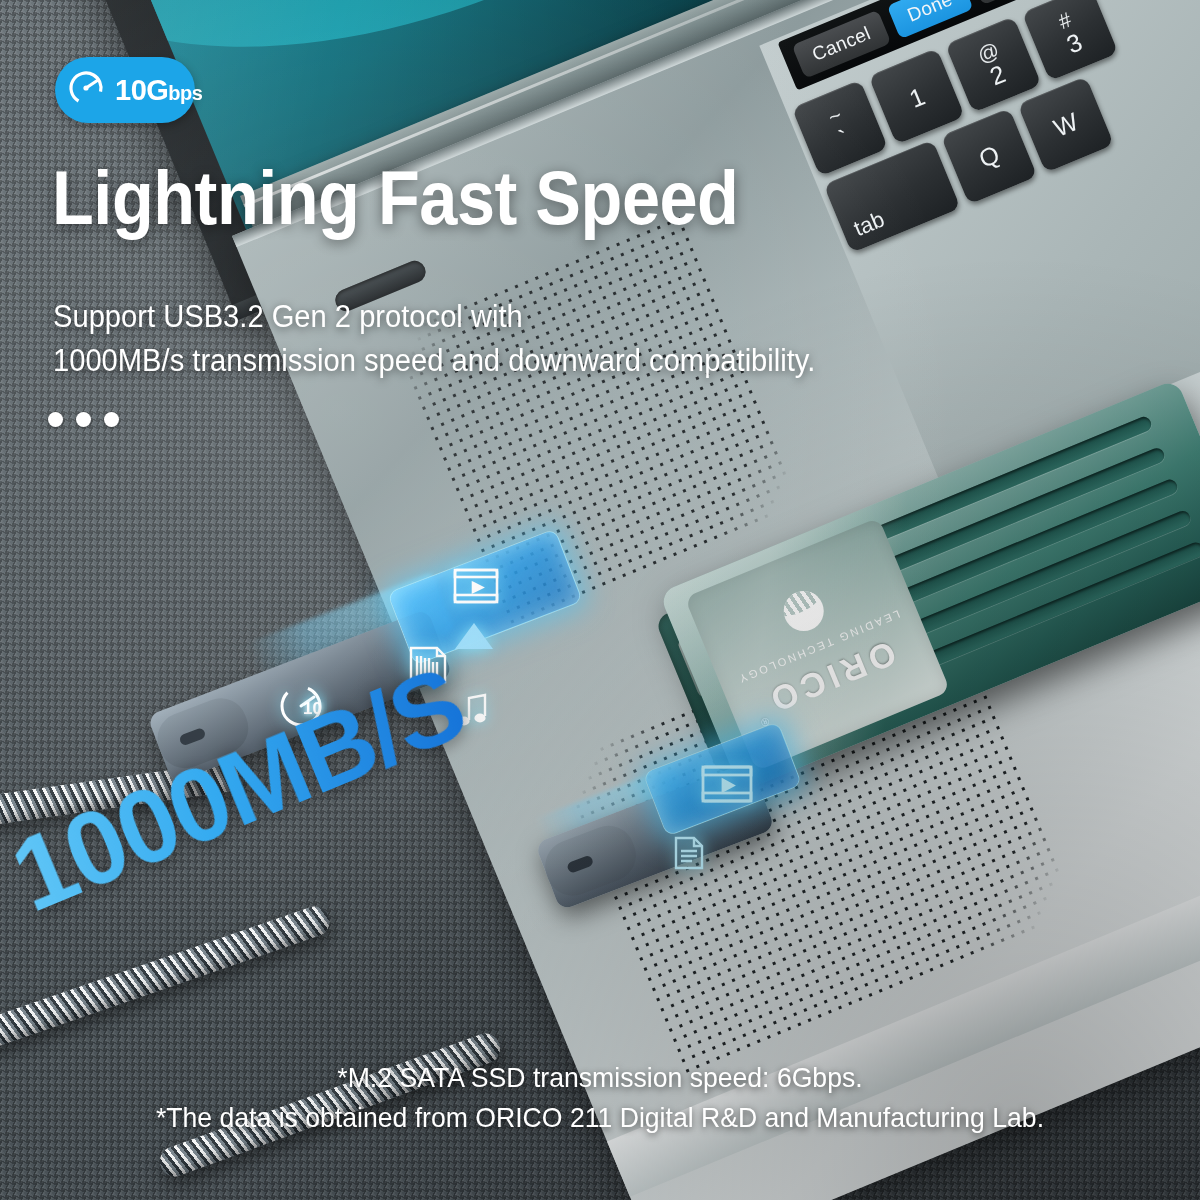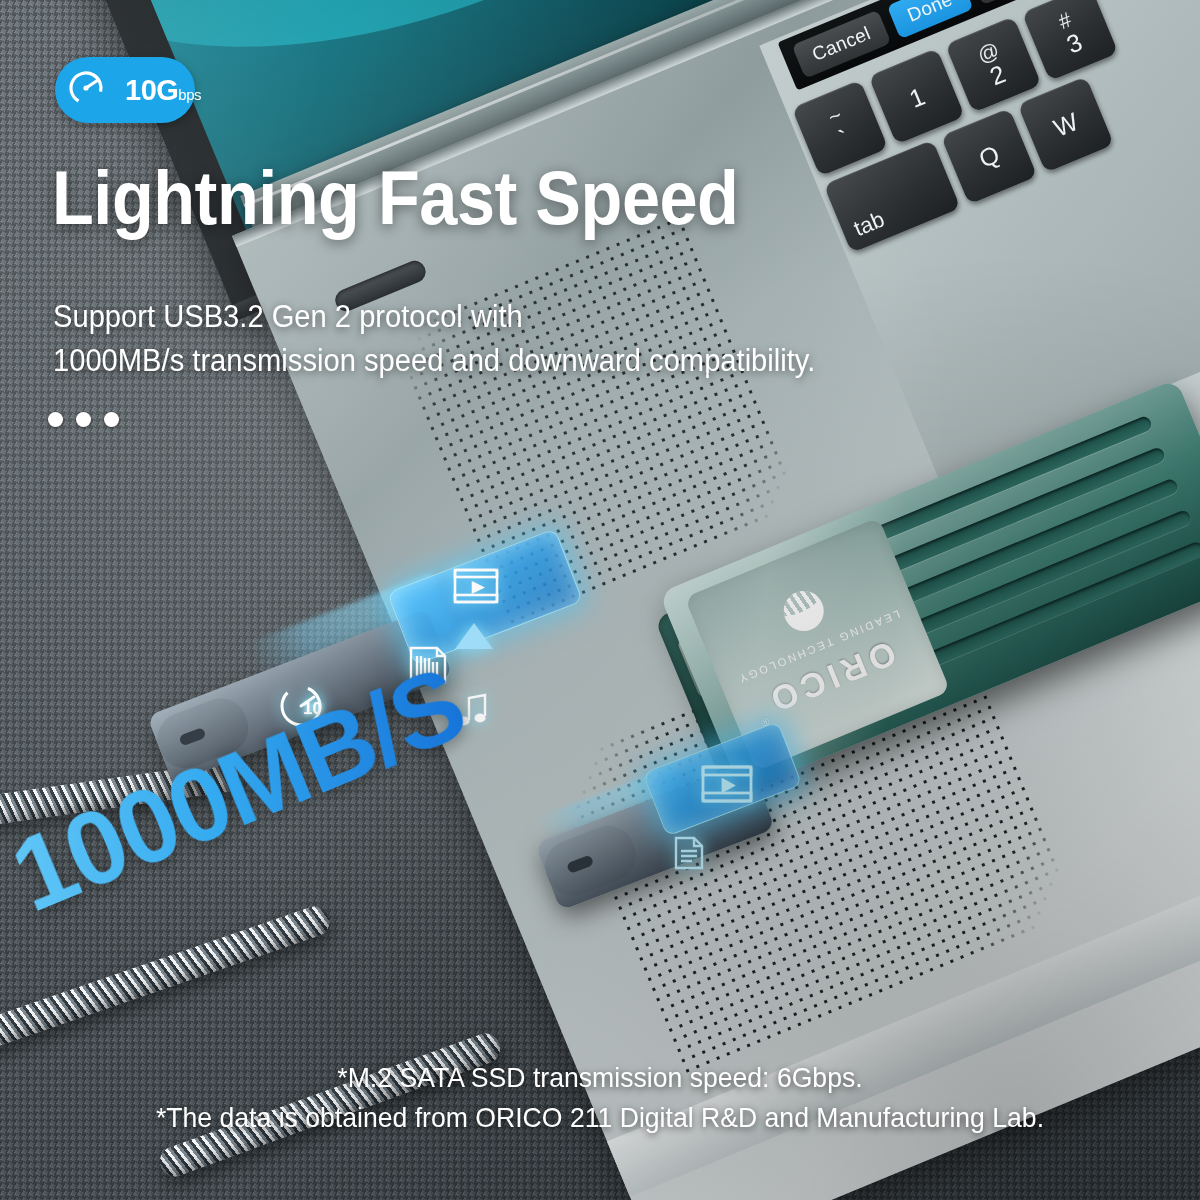--- a/index.html
+++ b/index.html
@@ -224,26 +224,26 @@
   }
   .beam-a{ left:250px; top:606px; width:200px; transform:rotate(-21deg); }
   .beam-b{ left:540px; top:790px; width:150px; transform:rotate(-21deg); }
 
   .ico{ position:absolute; color:#f2fbff; text-shadow:0 0 12px rgba(120,225,255,.95), 0 0 4px #fff; }
   .ico svg{ display:block; filter:drop-shadow(0 0 7px rgba(130,230,255,.95)); }
 
   
   .badge{
     position:absolute; left:55px; top:57px; width:140px; height:66px; border-radius:33px;
-    background:#1CA5E8; display:flex; align-items:center; gap:18px; padding-left:10px;
+    background:#1CA5E8; display:flex; align-items:center; gap:8px; padding-left:10px;
     box-shadow:0 3px 10px rgba(0,0,0,.3);
   }
   .badge-text{ color:#fff; font-weight:700; font-size:29px; letter-spacing:-.5px; line-height:1;
                display:flex; align-items:baseline; }
-  .badge-text .sm{ font-size:15px; font-weight:400; }
+  .badge-text .sm{ font-size:20px; font-weight:700; }
 
   .headline{
     position:absolute; left:52px; top:160px;
     color:#ffffff; font-size:76px; font-weight:700; letter-spacing:-.5px; line-height:1;
     transform:scaleX(.90); transform-origin:0 50%;
     text-shadow:0 3px 14px rgba(0,0,0,.45);
   }
   .subtitle{
     position:absolute; left:53px; top:295px; color:#ffffff; font-size:31px; line-height:1.42;
     transform:scaleX(.94); transform-origin:0 50%;

